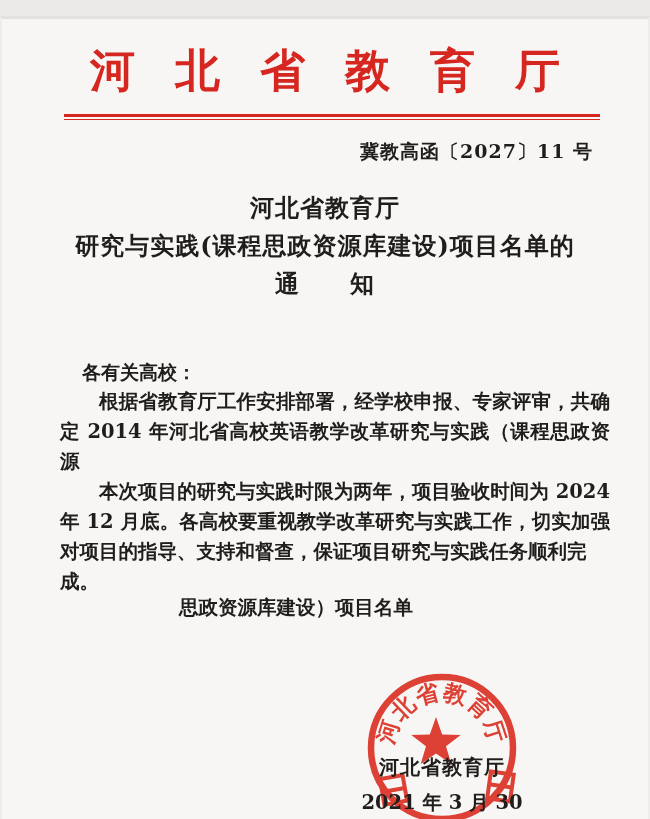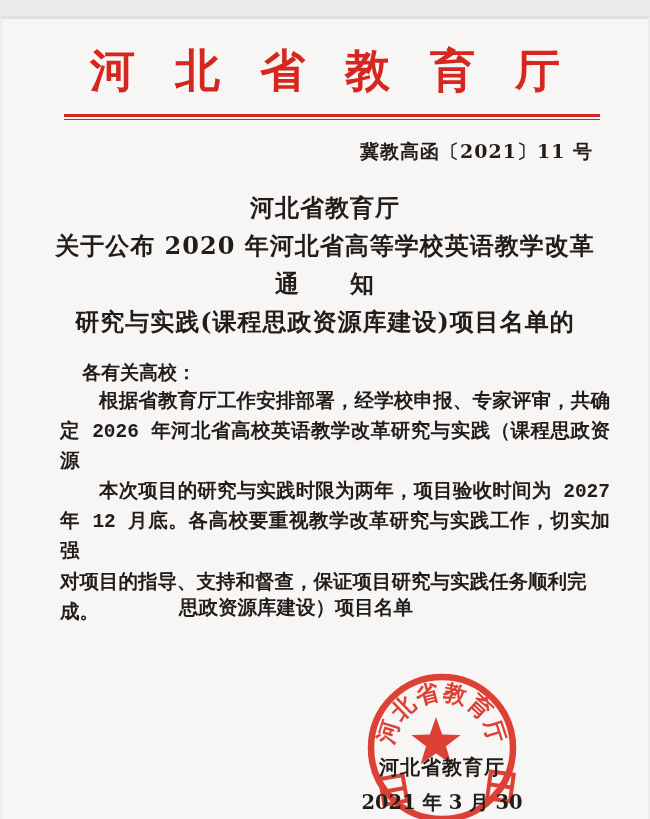--- a/index.html
+++ b/index.html
@@ -51,21 +51,21 @@
   
   .salutation{
     position:absolute;top:338px;left:80px;
     font-size:19px;font-weight:bold;line-height:30px;
   }
   .para{
     position:absolute;left:58px;width:550px;
     font-size:19.5px;font-weight:bold;line-height:30px;
   }
   .para .line{width:100%;}
-  .para .line.fill{text-align:justify;text-align-last:justify;font-family:Liberation Mono, monospace;}
+  .para .line.fill{text-align:justify;text-align-last:justify;}
   .para .line.indent{text-indent:2em;}
   .para1{top:368px;}
   .para2{top:458px;}
   .attachment{top:572px;left:95px;width:517px;line-height:33px;}
   .attachment .line2{padding-left:82px;}
   
   .seal{
     position:absolute;left:360px;top:650px;width:160px;height:160px;
     z-index:2;opacity:.95;
   }
@@ -95,38 +95,37 @@
 </style>
 </head>
 <body>
 
 <div class="page">
 
   <div class="letterhead">河北省教育厅</div>
 
   <div class="rule rule-top"></div>
 
-  <div class="doc-number">冀教高函〔2021〕11 号</div>
+  <div class="doc-number">冀教高函〔2027〕11 号</div>
 
   <div class="title">
     <div>河北省教育厅</div>
-    <div>关于公布 2020 年河北省高等学校英语教学改革</div>
+    <div>研究与实践(课程思政资源库建设)项目名单的</div>
     <div>通　　知</div>
-    <div>研究与实践(课程思政资源库建设)项目名单的</div>
   </div>
 
   <div class="salutation">各有关高校：</div>
 
   <div class="para para1">
     <div class="line fill indent">根据省教育厅工作安排部署，经学校申报、专家评审，共确</div>
-    <div class="line fill">定 2026 年河北省高校英语教学改革研究与实践（课程思政资源</div>
+    <div class="line fill">定 2014 年河北省高校英语教学改革研究与实践（课程思政资源</div>
   </div>
 
   <div class="para para2">
-    <div class="line fill indent">本次项目的研究与实践时限为两年，项目验收时间为 2027</div>
+    <div class="line fill indent">本次项目的研究与实践时限为两年，项目验收时间为 2024</div>
     <div class="line fill">年 12 月底。各高校要重视教学改革研究与实践工作，切实加强</div>
     <div class="line">对项目的指导、支持和督查，保证项目研究与实践任务顺利完成。</div>
   </div>
 
   <div class="para attachment">
     <div class="line line2">思政资源库建设）项目名单</div>
   </div>
 
   <div class="seal">
     <svg width="160" height="160" viewBox="0 0 160 160">

